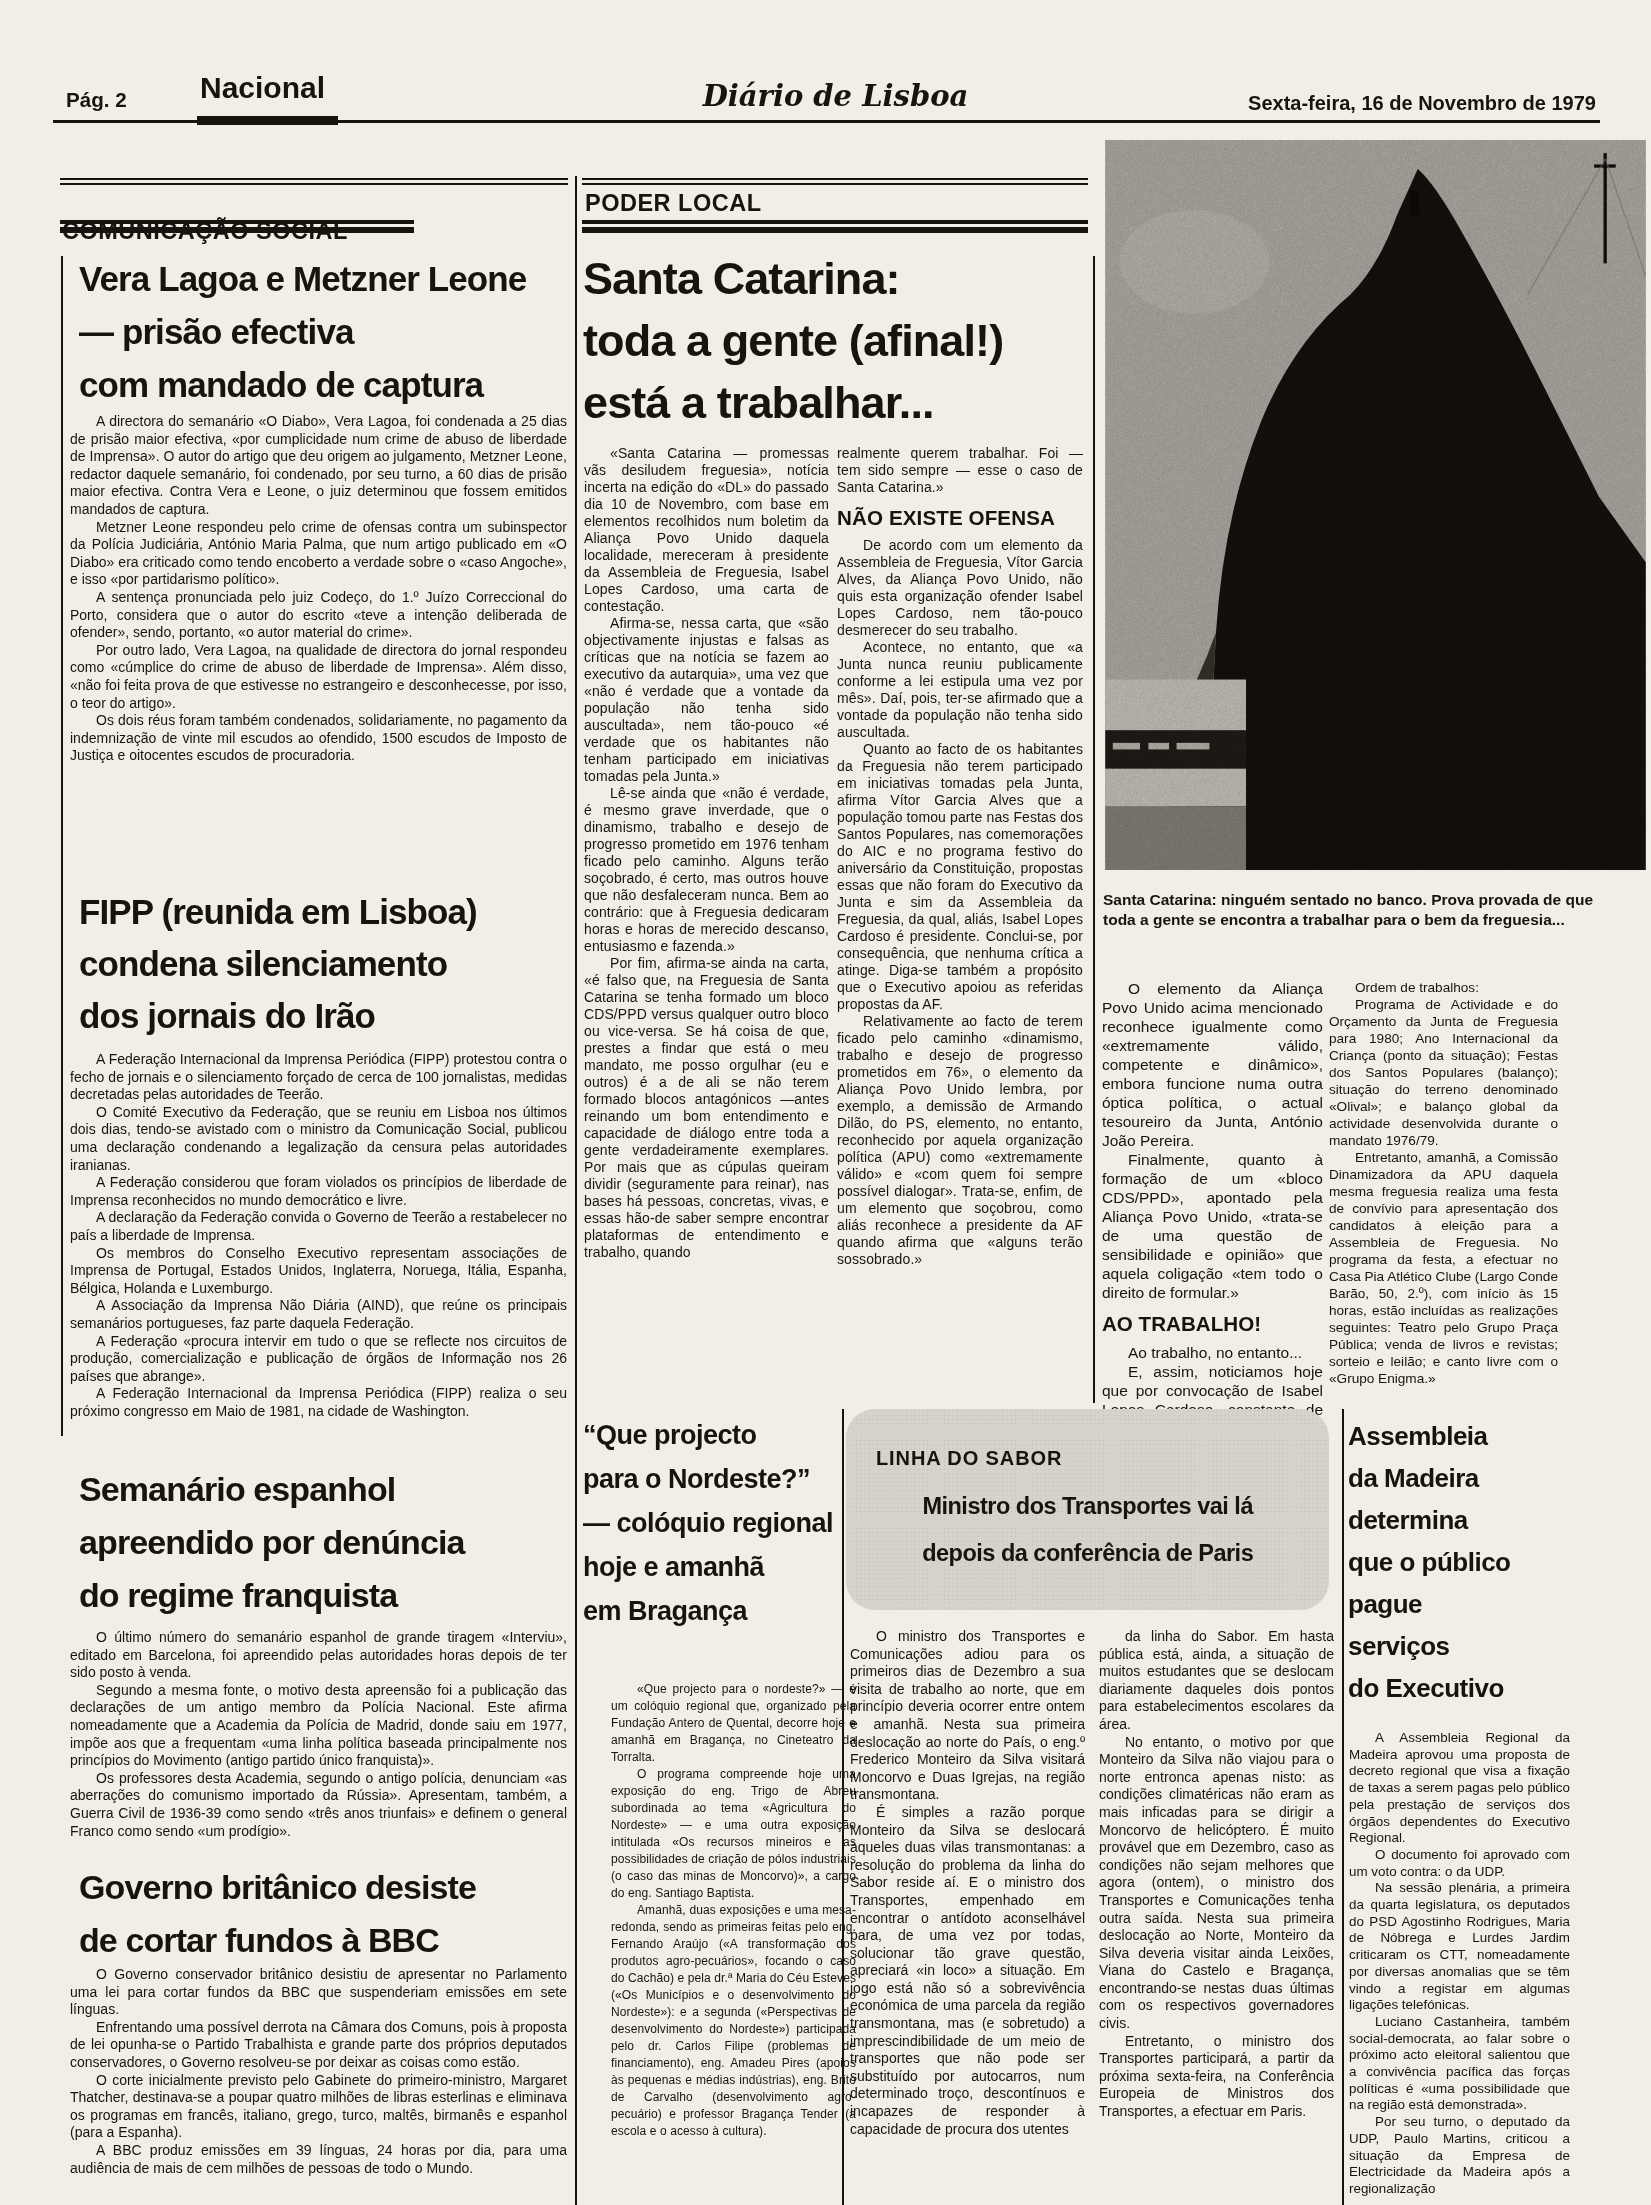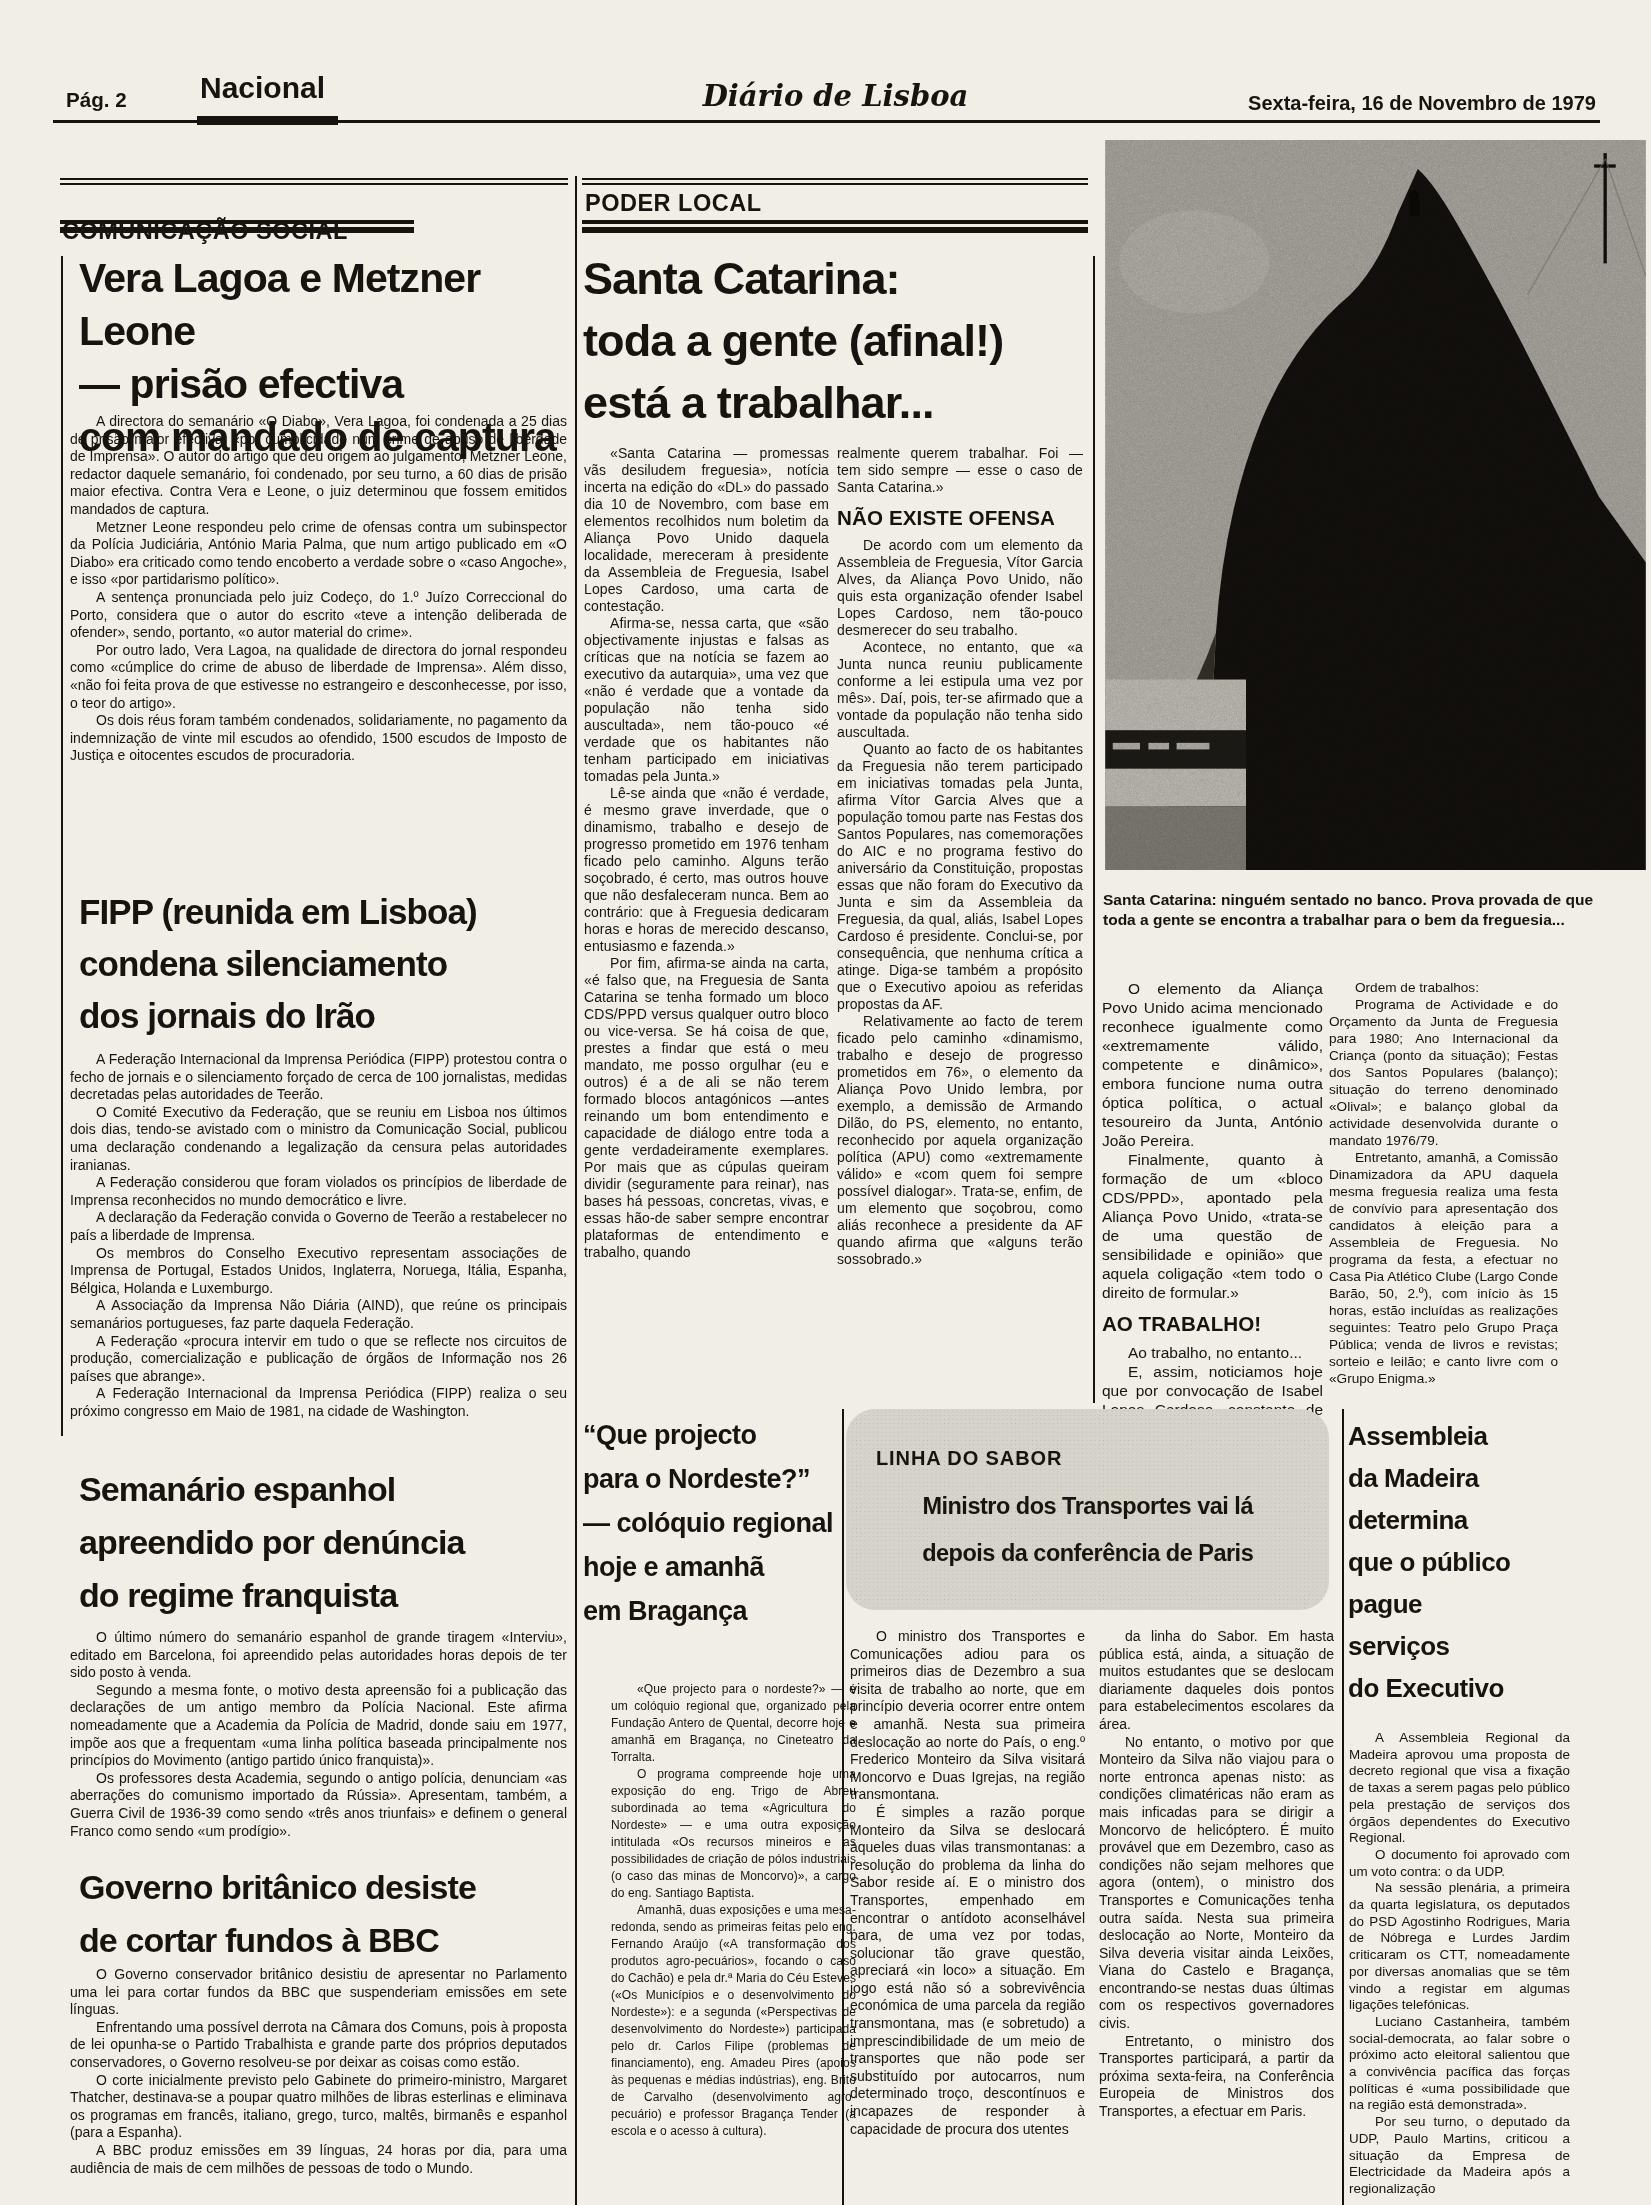--- a/index.html
+++ b/index.html
@@ -53,21 +53,21 @@
   <div class="abs seclabel" style="left:585px;top:190px;font-size:23.5px;">PODER LOCAL</div>
   <div class="rule" style="left:582px;top:220px;width:506px;height:4.2px;"></div>
   <div class="rule" style="left:582px;top:227px;width:506px;height:5.6px;"></div>
 
   <div class="rule" style="left:575px;top:176px;width:1.9px;height:2029px;"></div>
   <div class="rule" style="left:1093px;top:256px;width:1.9px;height:1147px;"></div>
   <div class="rule" style="left:842px;top:1409px;width:1.9px;height:797px;"></div>
   <div class="rule" style="left:1342px;top:1409px;width:1.9px;height:797px;"></div>
   <div class="rule" style="left:61px;top:256px;width:2.3px;height:1180px;"></div>
 
-  <div class="abs hl" style="left:79px;top:252px;width:488px;font-size:41px;line-height:53px;">
+  <div class="abs hl" style="left:79px;top:252px;width:488px;font-size:35px;line-height:53px;">
       <p>Vera Lagoa e Metzner Leone</p>
       <p>— prisão efectiva</p>
       <p>com mandado de captura</p>
     </div>
   <div class="abs bodytext" style="left:70px;top:413px;width:497px;height:450px;font-size:14px;line-height:17.6px;">
       <p>A directora do semanário «O Diabo», Vera Lagoa, foi condenada a 25 dias de prisão maior efectiva, «por cumplicidade num crime de abuso de liberdade de Imprensa». O autor do artigo que deu origem ao julgamento, Metzner Leone, redactor daquele semanário, foi condenado, por seu turno, a 60 dias de prisão maior efectiva. Contra Vera e Leone, o juiz determinou que fossem emitidos mandados de captura.</p>
       <p>Metzner Leone respondeu pelo crime de ofensas contra um subinspector da Polícia Judiciária, António Maria Palma, que num artigo publicado em «O Diabo» era criticado como tendo encoberto a verdade sobre o «caso Angoche», e isso «por partidarismo político».</p>
       <p>A sentença pronunciada pelo juiz Codeço, do 1.º Juízo Correccional do Porto, considera que o autor do escrito «teve a intenção deliberada de ofender», sendo, portanto, «o autor material do crime».</p>
       <p>Por outro lado, Vera Lagoa, na qualidade de directora do jornal respondeu como «cúmplice do crime de abuso de liberdade de Imprensa». Além disso, «não foi feita prova de que estivesse no estrangeiro e desconhecesse, por isso, o teor do artigo».</p>
       <p>Os dois réus foram também condenados, solidariamente, no pagamento da indemnização de vinte mil escudos ao ofendido, 1500 escudos de Imposto de Justiça e oitocentes escudos de procuradoria.</p>

